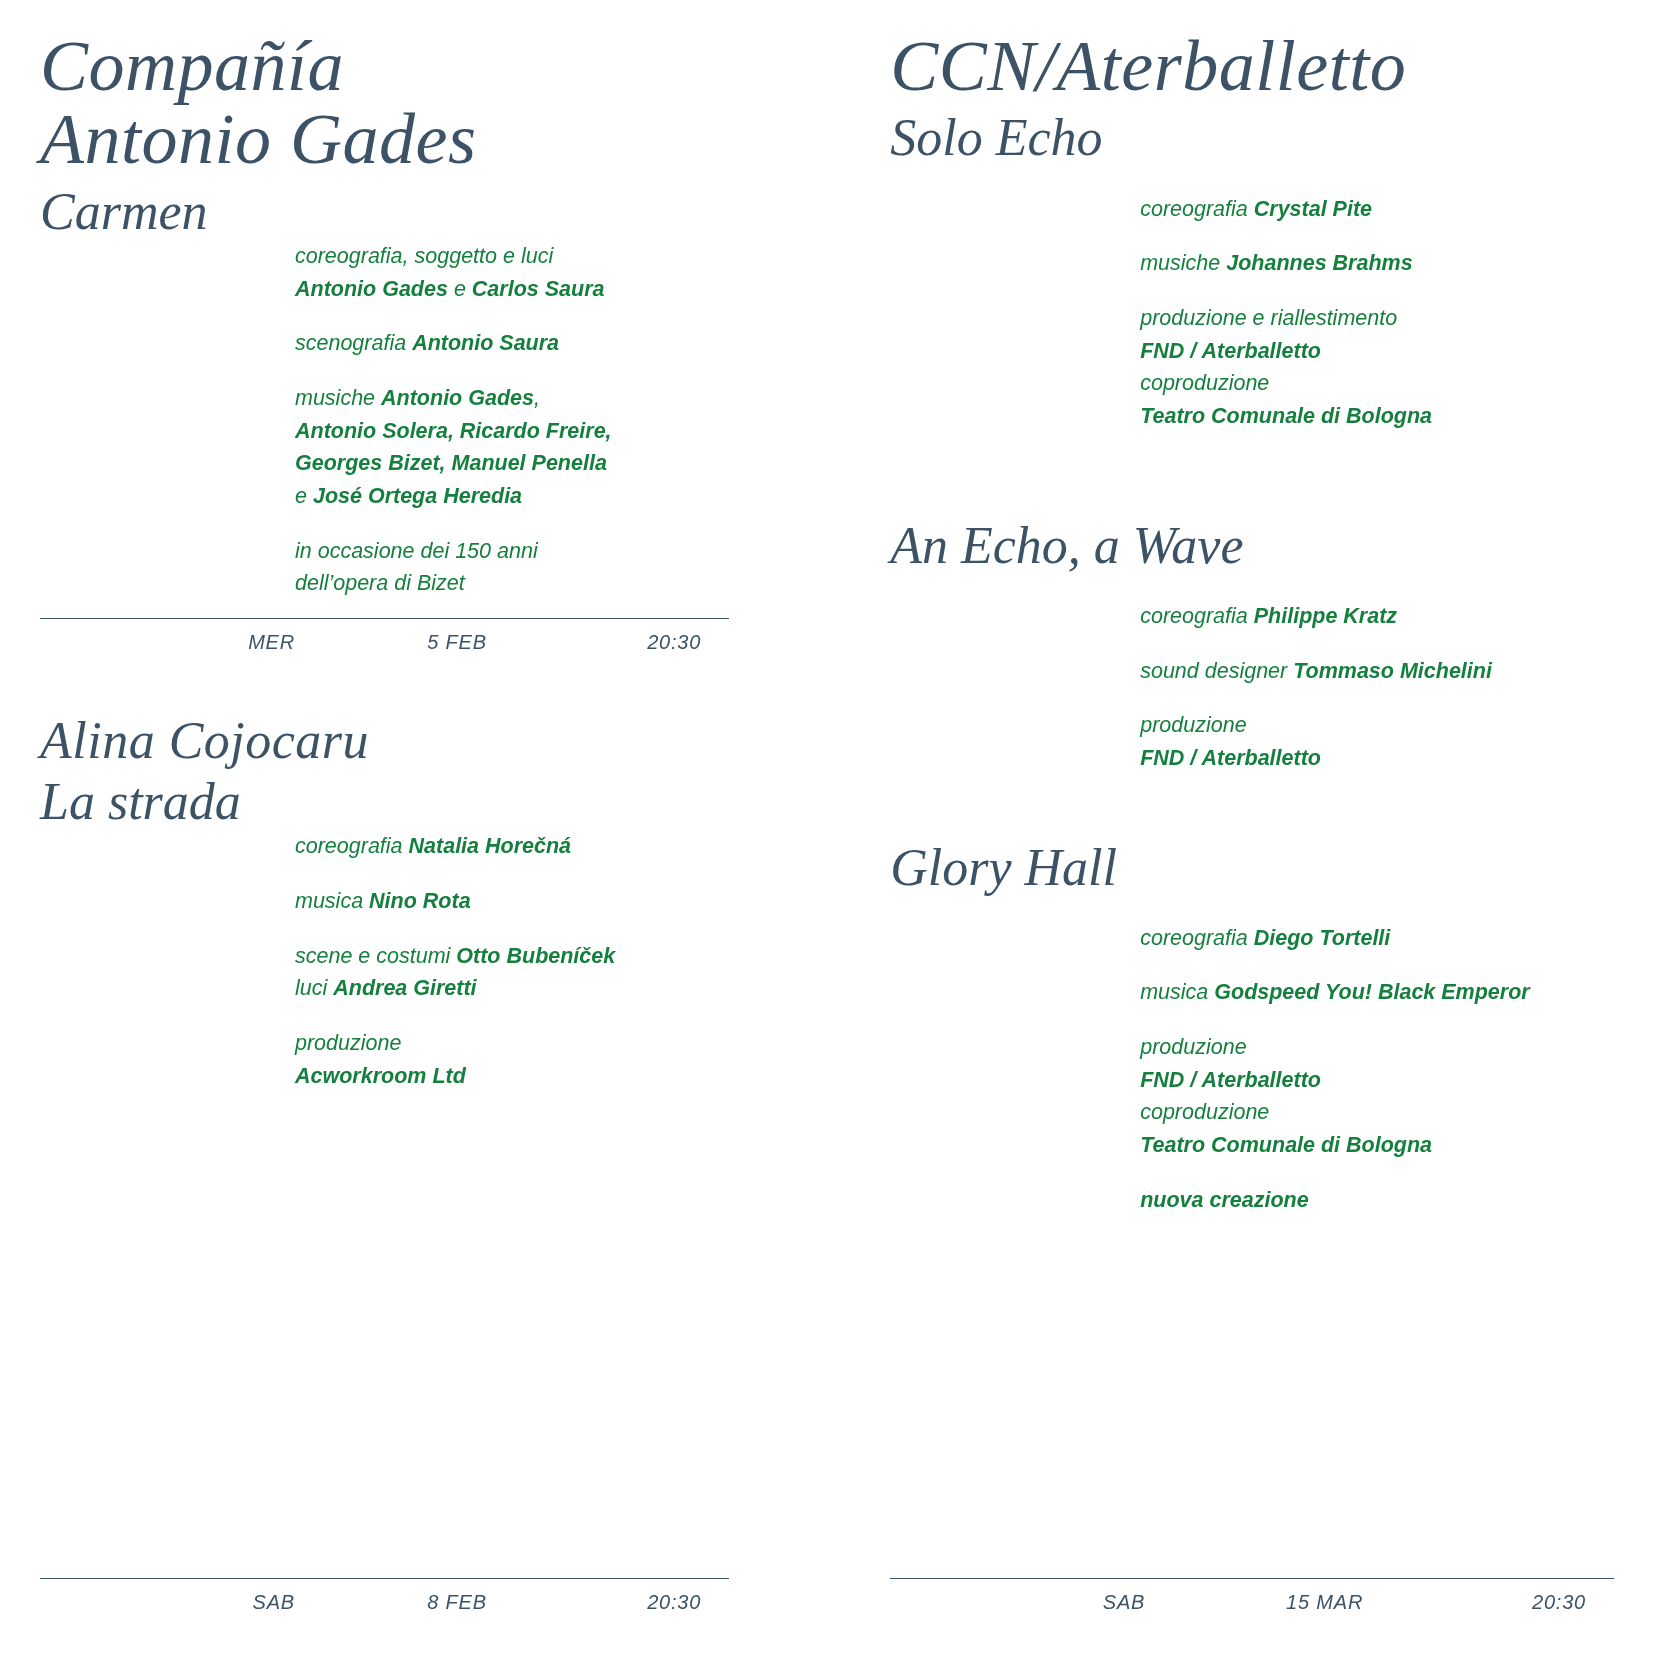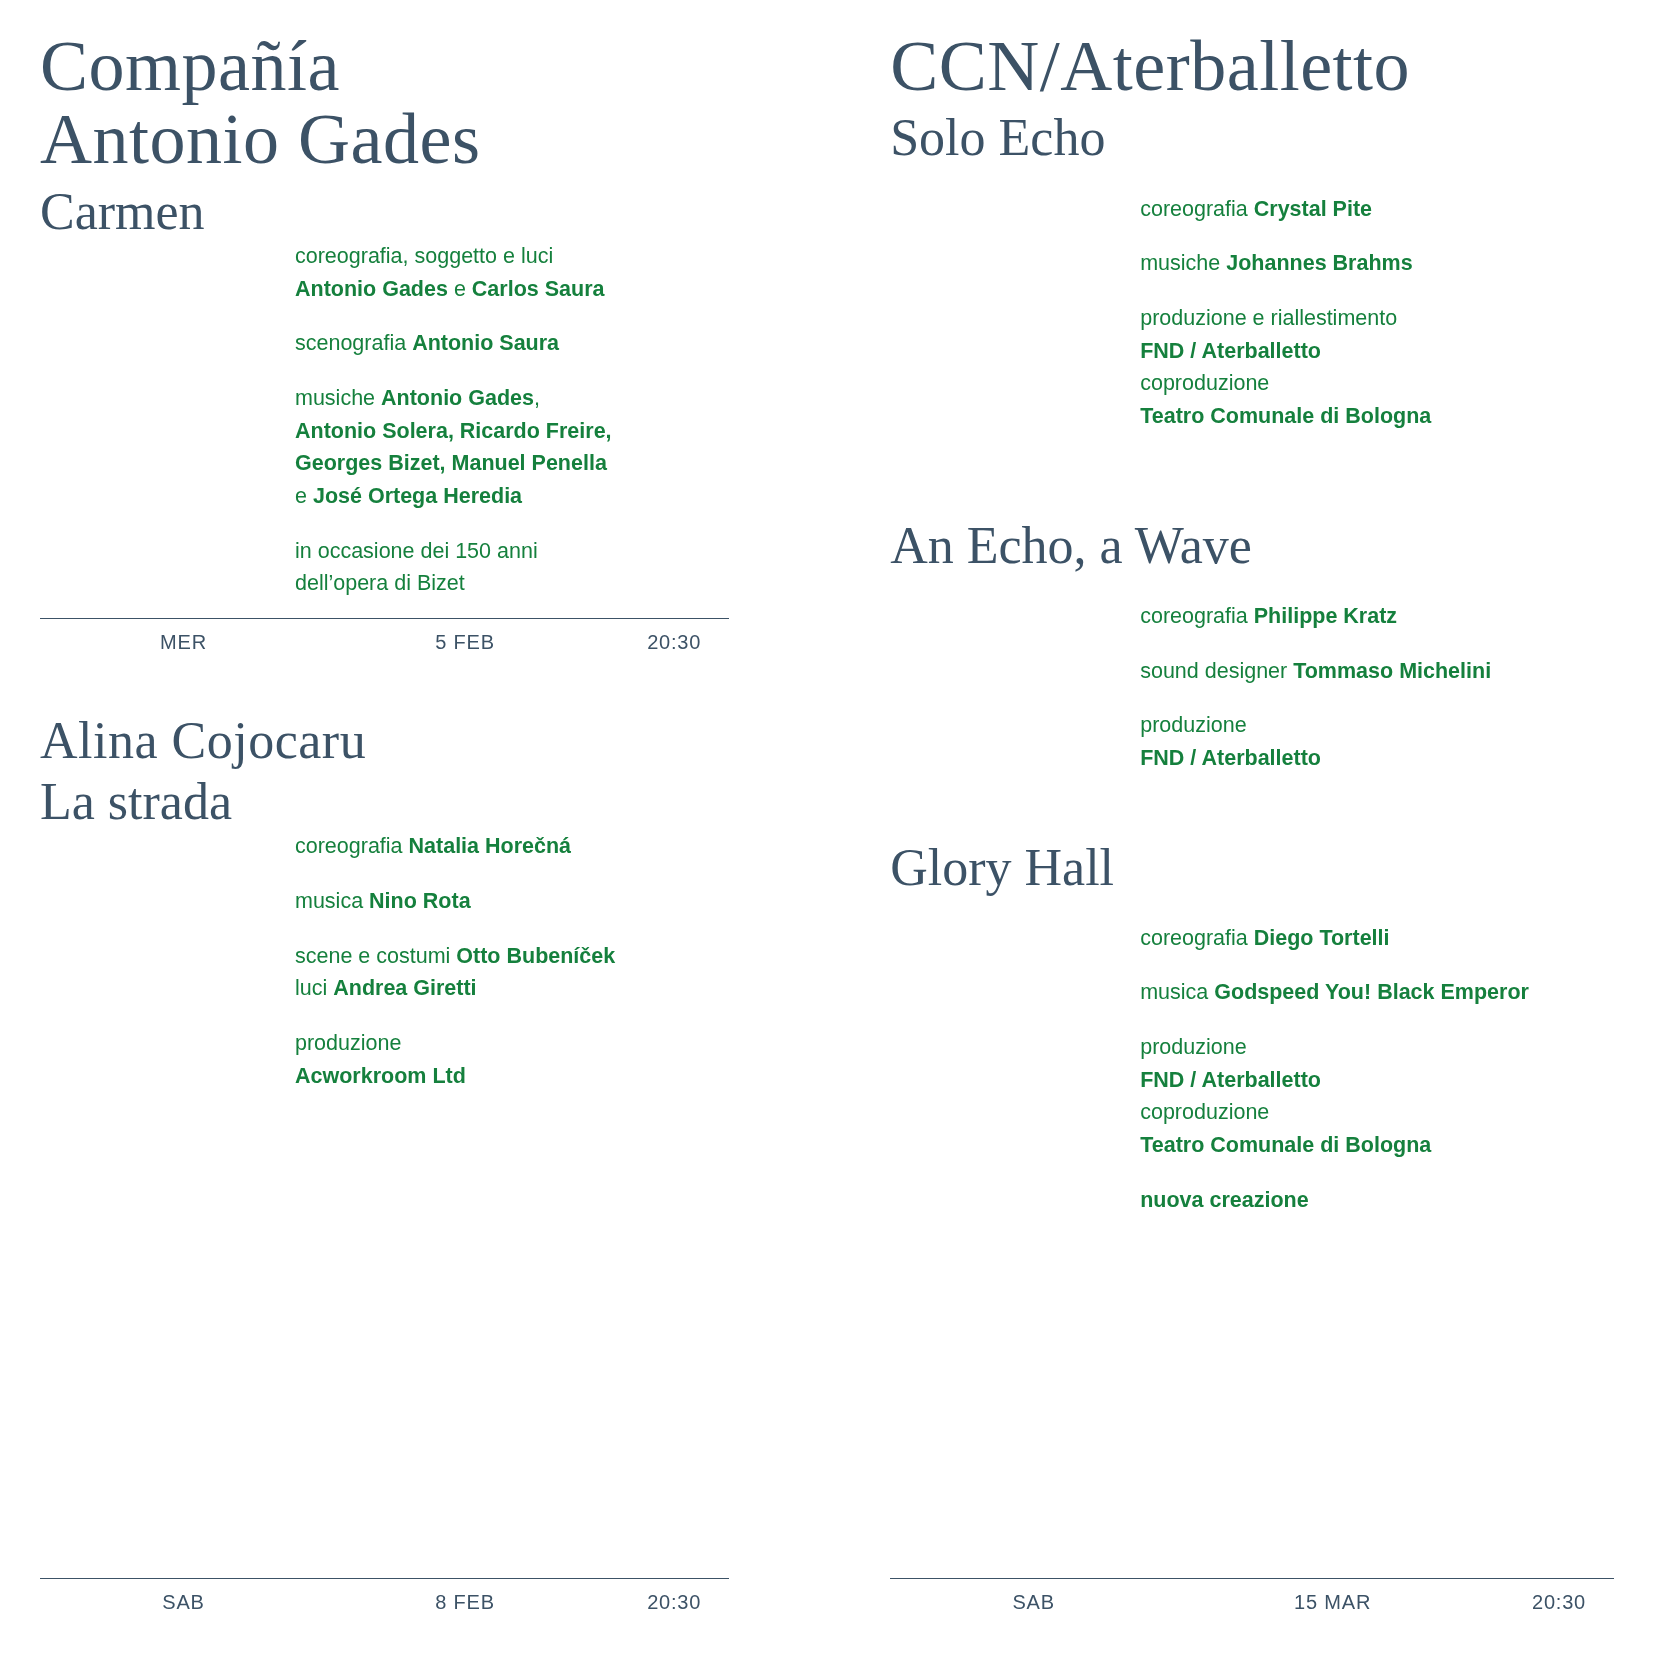--- a/index.html
+++ b/index.html
@@ -15,20 +15,21 @@
     overflow: hidden;
   }
   .page {
     position: relative;
     width: 1654px;
     height: 1654px;
     box-sizing: border-box;
     padding: 30px 40px 40px 40px;
     display: flex;
     gap: 16px;
+    font-style: italic;
   }
   .col {
     width: 50%;
     box-sizing: border-box;
     display: flex;
     flex-direction: column;
   }
   .col-left { padding-right: 90px; }
   .col-right { padding-left: 55px; }
 
@@ -86,23 +87,22 @@
     display: flex;
     font-family: "Liberation Sans", sans-serif;
     font-size: 20px;
     letter-spacing: 0.8px;
     color: #3c5266;
     padding-top: 12px;
   }
   .dateline .day {
     width: 255px;
     flex: 0 0 255px;
-    text-align: center;
+    text-align: right;
     padding-left: 0px;
-    margin-left: 16px;
   }
   .dateline .date {
     flex: 1 1 auto;
     text-align: center;
   }
   .dateline .time {
     flex: 0 0 110px;
     text-align: center;
   }
 

